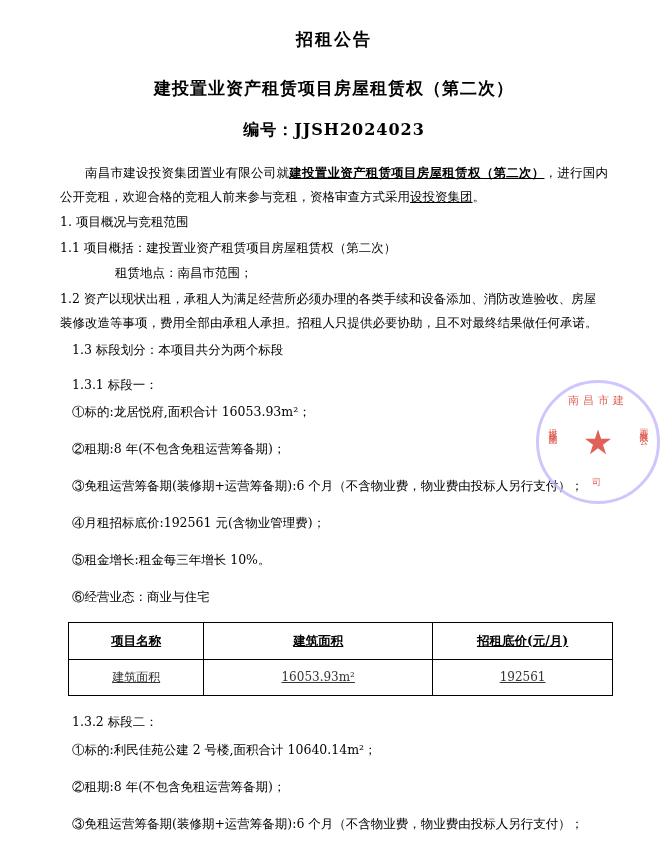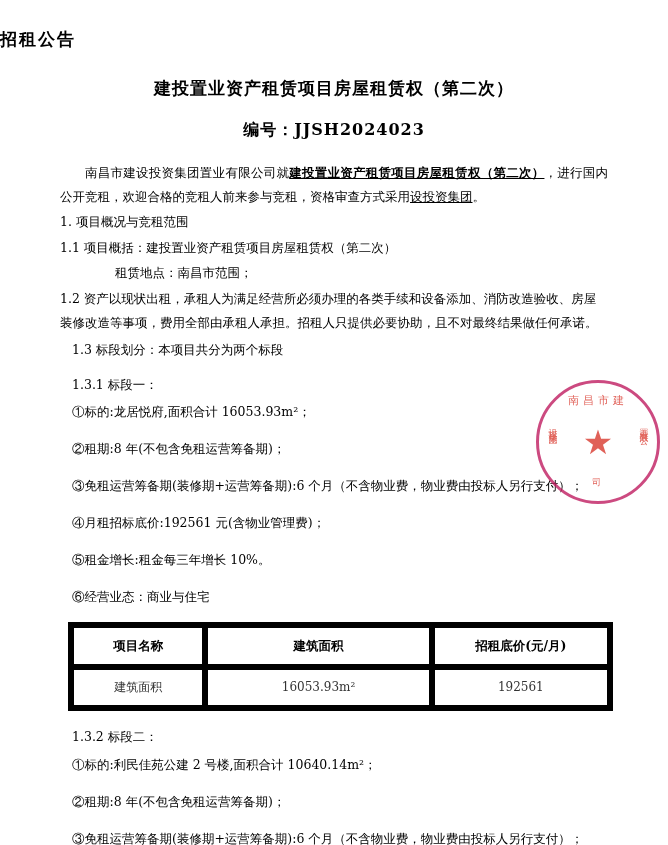--- a/index.html
+++ b/index.html
@@ -16,21 +16,21 @@
     overflow: hidden;
   }
   .page {
     position: relative;
     width: 668px;
     height: 845px;
     padding: 0;
     box-sizing: border-box;
   }
   .doc-title {
-    text-align: left;
+    text-align: center;
     font-size: 17px;
     font-weight: bold;
     letter-spacing: 2px;
     margin-top: 28px;
     margin-bottom: 0;
   }
   .doc-subtitle {
     text-align: center;
     font-size: 17px;
     font-weight: bold;
@@ -88,42 +88,43 @@
     margin-top: 3px;
     padding-left: 12px;
   }
   table.rent-table {
     border-collapse: collapse;
     width: 545px;
     margin: 10px 0 0 8px;
     font-size: 12px;
   }
   table.rent-table th, table.rent-table td {
-    border: 6px solid #000000;
+    border: 1px solid #000000;
     text-align: center;
     padding: 6px 2px;
+    text-decoration: underline;
   }
   table.rent-table th {
     font-weight: bold;
     font-size: 12.5px;
   }
   table.rent-table td {
     color: #333333;
   }
   table.rent-table .col1 { width: 135px; }
   table.rent-table .col2 { width: 230px; }
   table.rent-table .col3 { width: 180px; }
   
   .seal {
     position: absolute;
     right: 8px;
     top: 352px;
     width: 118px;
     height: 118px;
-    border: 3px solid #be185d;
+    border: 3px solid #c4b5fd;
     border-radius: 50%;
     opacity: 0.78;
     color: #d8352a;
   }
   .seal .star {
     position: absolute;
     left: 50%;
     top: 50%;
     transform: translate(-50%, -50%);
     font-size: 34px;

